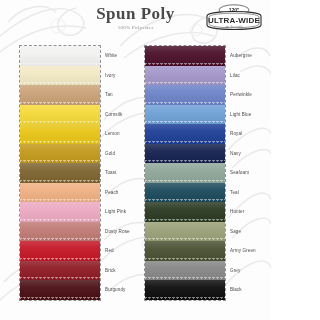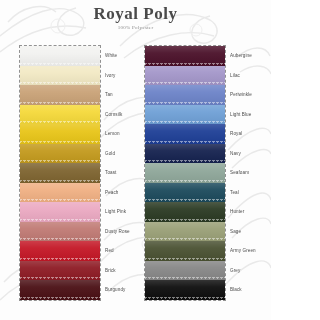--- a/index.html
+++ b/index.html
@@ -193,24 +193,34 @@
       <circle cx="58" cy="26" r="7"></circle>
       <circle cx="196" cy="30" r="6"></circle>
       <circle cx="150" cy="116" r="6"></circle>
       <circle cx="148" cy="244" r="6"></circle>
       <circle cx="46" cy="272" r="5"></circle>
     </g>
   </svg>
 
   <div id="header">
     <div id="title-block">
-      <div id="brand-title">Royal Poly</div>
+      <div id="brand-title">Spun Poly</div>
       <div id="brand-sub">100% Polyester</div>
     </div>
 
+    <div id="badge">
+      <svg viewBox="0 0 62 31" xmlns="http://www.w3.org/2000/svg">
+        <ellipse cx="31" cy="7" rx="15" ry="5.2" fill="#ffffff" stroke="#3a3a3a" stroke-width="0.7"></ellipse>
+        <path d="M4 13 C 4 7, 58 7, 58 13 L 58 22 C 58 28, 4 28, 4 22 Z" fill="#ffffff" stroke="#2b2b2b" stroke-width="1.1"></path>
+        <path d="M6 14 C 6 9, 56 9, 56 14 L 56 21 C 56 26, 6 26, 6 21 Z" fill="none" stroke="#2b2b2b" stroke-width="0.5"></path>
+        <text class="badge-txt-num" x="31" y="9" text-anchor="middle">120"</text>
+        <text class="badge-txt-wide" x="31" y="20" text-anchor="middle">ULTRA-WIDE</text>
+        <text class="badge-txt-small" x="31" y="24.5" text-anchor="middle">one sheet only</text>
+      </svg>
+    </div>
   </div>
 
   <div class="column" id="col-left">
     <div class="col-frame"></div>
   <div class="swatch-row">
         <div class="swatch" style="background: rgb(242, 242, 240);">
           <div class="swatch-sheen"></div>
         </div>
       </div>
       <div class="label" style="top: 0px;">White</div>

